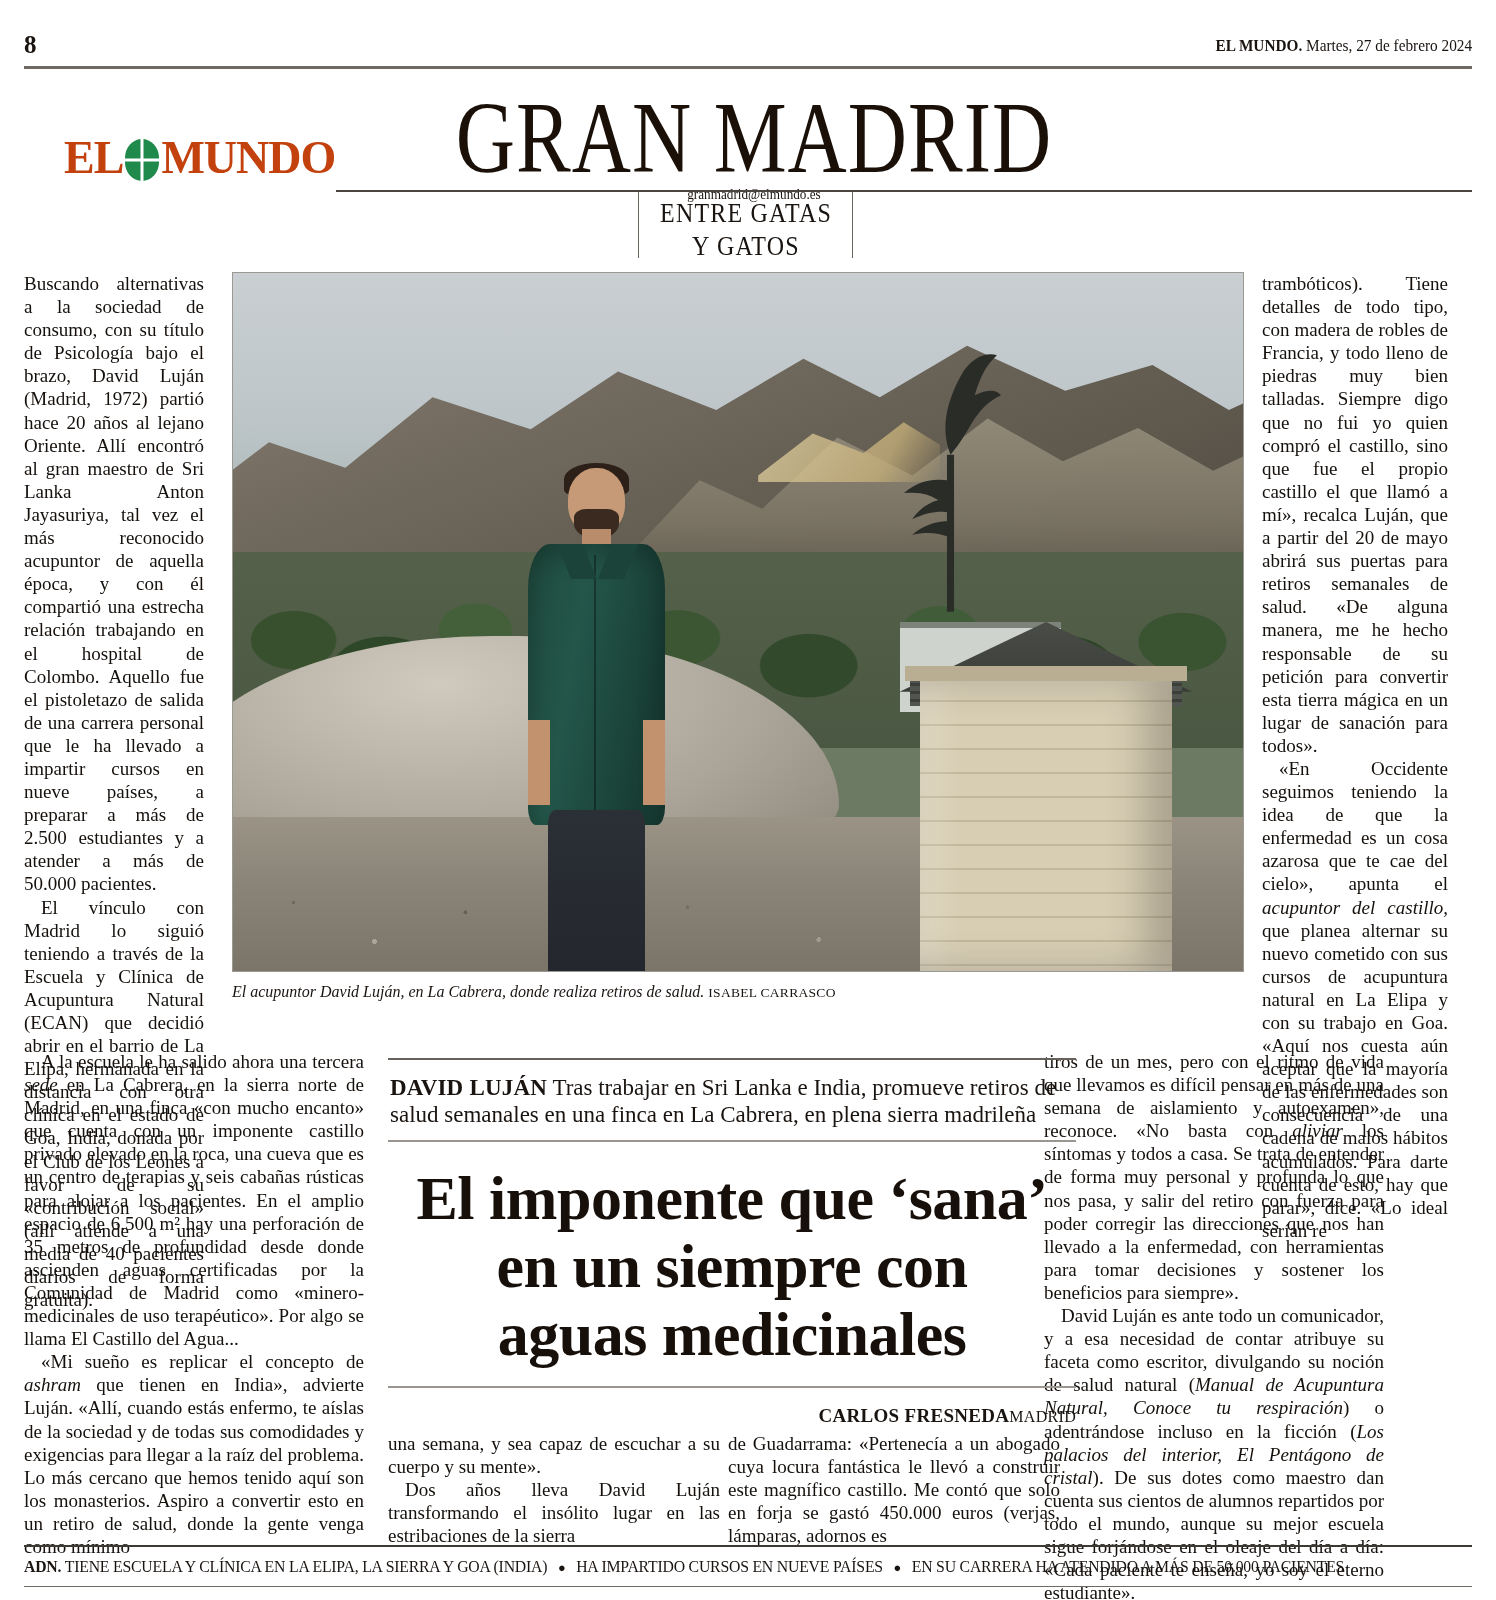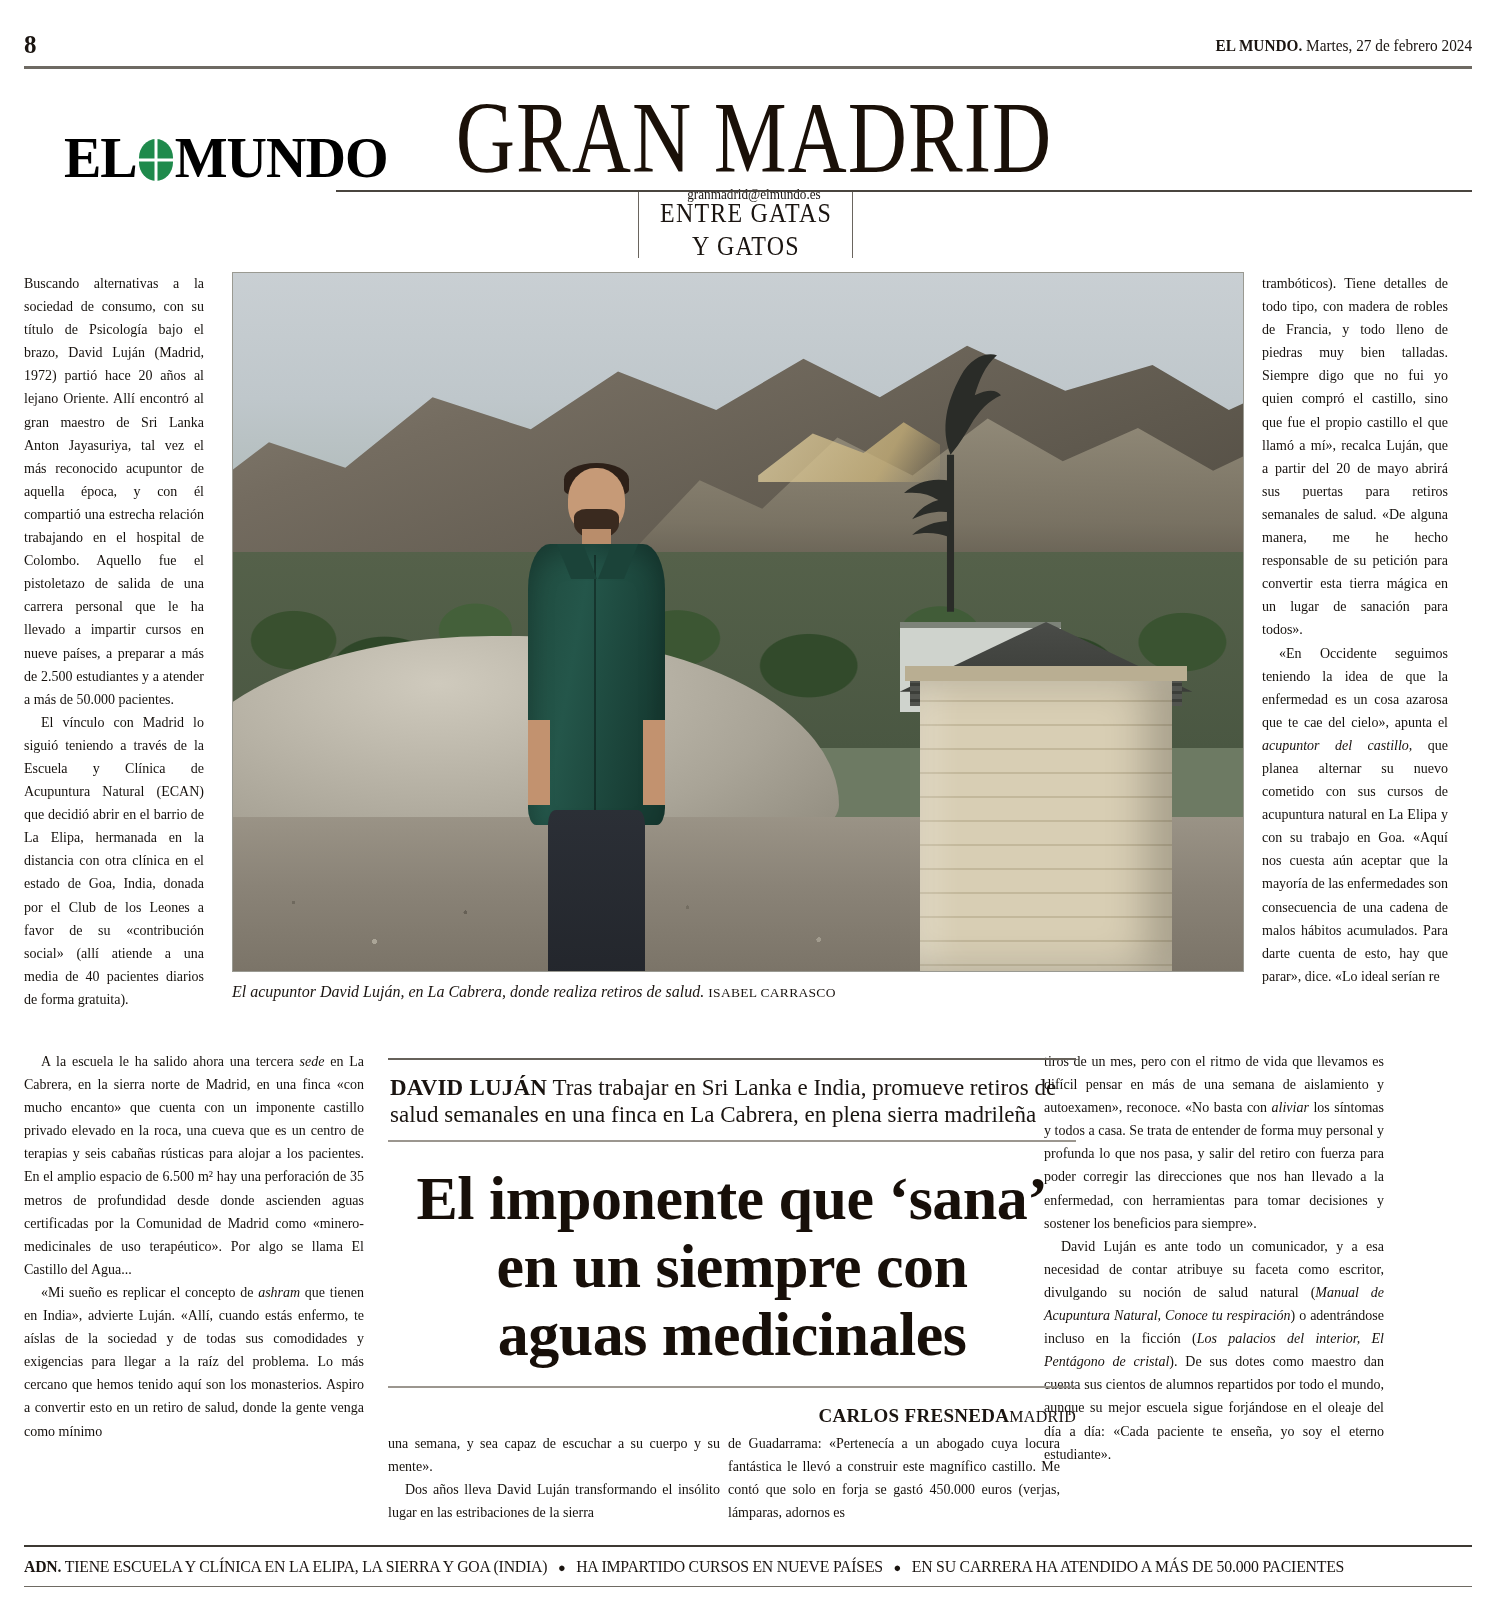--- a/index.html
+++ b/index.html
@@ -63,24 +63,24 @@
     width: 1448px;
     height: 185px;
   }
   .logo {
     position: absolute;
     left: 40px; top: 55px;
     display: flex;
     align-items: center;
     font-family: "Liberation Serif", serif;
     font-weight: bold;
-    font-size: 56px;
+    font-size: 46px;
     letter-spacing: -1px;
     line-height: 46px;
-    color: #000000;
+    color: #c2410c;
   }
   .logo .globe {
     display: inline-block;
     width: 34px; height: 42px;
     margin: 0 2px;
     background: #1f8a4c;
     border-radius: 50%/44%;
     position: relative;
     top: 2px;
   }
@@ -147,21 +147,21 @@
     width: 1px;
     height: 66px;
     background: #6a655f;
   }
   .kicker-line.l { left: 638px; }
   .kicker-line.r { left: 852px; }
 
   
   .col {
     position: absolute;
-    font-size: 14px;
+    font-size: 19px;
     line-height: 23.1px;
     text-align: justify;
     text-justify: inter-word;
     hyphens: manual;
     color: #15100c;
   }
   .col p { margin: 0; text-indent: 17px; }
   .col p.first { text-indent: 0; }
   .col i, .col em { font-style: italic; }
 

